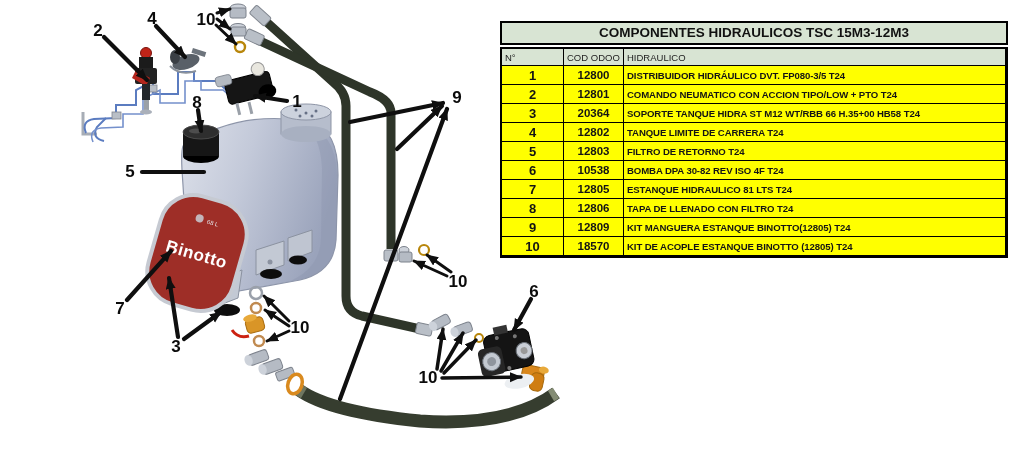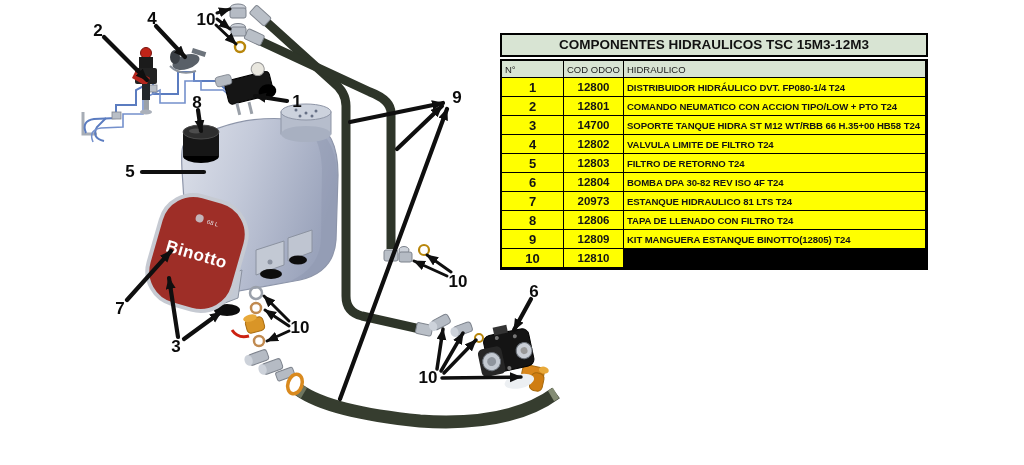--- a/index.html
+++ b/index.html
@@ -3,21 +3,21 @@
 <meta charset="utf-8">
 <style>
   html,body{margin:0;padding:0;background:#ffffff;}
   .canvas{position:relative;width:1024px;height:465px;background:#ffffff;overflow:hidden;
           font-family:"Liberation Sans",sans-serif;}
   .diagram-svg{position:absolute;left:0;top:0;}
   .callout{font-family:"Liberation Sans",sans-serif;font-weight:bold;font-size:17px;fill:#0b0b0b;}
   .binotto-text{font-family:"Liberation Sans",sans-serif;font-weight:bold;font-size:17px;fill:#ffffff;letter-spacing:.5px;}
   .cap-text{font-family:"Liberation Sans",sans-serif;font-size:6px;fill:#e4e6ea;}
   
-  .ptable{position:absolute;left:500px;top:33px;width:428px;}
+  .ptable{position:absolute;left:500px;top:21px;width:508px;}
   .ptitle{background:#d8e4d3;border:2.5px solid #000;height:20px;line-height:20px;text-align:center;
           font-weight:bold;font-size:13.5px;color:#111;margin-bottom:2px;}
   .pgrid{display:grid;grid-template-columns:62px 60px 1fr;grid-template-rows:17px repeat(10,19px);
          border:2.5px solid #000;background:#000;grid-gap:0;}
   .pgrid>div{box-sizing:border-box;border-right:1.5px solid #000;border-bottom:1.5px solid #000;
              display:flex;align-items:center;overflow:hidden;white-space:nowrap;}
   .hcell{background:#d8e4d3;font-size:9.5px;color:#222;padding-left:3px;font-weight:400;}
   .dcell{background:#ffff00;color:#141414;font-weight:bold;}
   .cell-n{justify-content:center;font-size:13px;}
   .cell-cod{justify-content:center;font-size:11.5px;text-align:center;}
@@ -262,52 +262,53 @@
 
   <div class="ptable">
     <div class="ptitle">COMPONENTES HIDRAULICOS TSC 15M3-12M3</div>
     <div class="pgrid">
       <div class="hcell">N°</div>
       <div class="hcell">COD ODOO</div>
       <div class="hcell">HIDRAULICO</div>
 
       <div class="dcell cell-n">1</div>
       <div class="dcell cell-cod">12800</div>
-      <div class="dcell cell-desc">DISTRIBUIDOR HIDRÁULICO DVT. FP080-1/4 T24</div>
+      <div class="dcell cell-desc">DISTRIBUIDOR HIDRÁULICO DVT. FP080-3/5 T24</div>
 
       <div class="dcell cell-n">2</div>
       <div class="dcell cell-cod">12801</div>
       <div class="dcell cell-desc">COMANDO NEUMATICO CON ACCION TIPO/LOW + PTO T24</div>
 
       <div class="dcell cell-n">3</div>
-      <div class="dcell cell-cod">14700</div>
+      <div class="dcell cell-cod">20364</div>
       <div class="dcell cell-desc">SOPORTE TANQUE HIDRA ST M12 WT/RBB 66 H.35+00 HB58 T24</div>
 
       <div class="dcell cell-n">4</div>
       <div class="dcell cell-cod">12802</div>
-      <div class="dcell cell-desc">VALVULA LIMITE DE FILTRO T24</div>
+      <div class="dcell cell-desc">TANQUE LIMITE DE CARRERA T24</div>
 
       <div class="dcell cell-n">5</div>
       <div class="dcell cell-cod">12803</div>
       <div class="dcell cell-desc">FILTRO DE RETORNO T24</div>
 
       <div class="dcell cell-n">6</div>
-      <div class="dcell cell-cod">12804</div>
+      <div class="dcell cell-cod">10538</div>
       <div class="dcell cell-desc">BOMBA DPA 30-82 REV ISO 4F T24</div>
 
       <div class="dcell cell-n">7</div>
-      <div class="dcell cell-cod">20973</div>
+      <div class="dcell cell-cod">12805</div>
       <div class="dcell cell-desc">ESTANQUE HIDRAULICO 81 LTS T24</div>
 
       <div class="dcell cell-n">8</div>
       <div class="dcell cell-cod">12806</div>
       <div class="dcell cell-desc">TAPA DE LLENADO CON FILTRO T24</div>
 
       <div class="dcell cell-n">9</div>
       <div class="dcell cell-cod">12809</div>
       <div class="dcell cell-desc">KIT MANGUERA ESTANQUE BINOTTO(12805) T24</div>
 
       <div class="dcell cell-n">10</div>
-      <div class="dcell cell-cod">12810</div>
+      <div class="dcell cell-cod">18570</div>
+      <div class="dcell cell-desc">KIT DE ACOPLE ESTANQUE BINOTTO (12805) T24</div>
     </div>
   </div>
 
 </div>
 
 </body></html>

